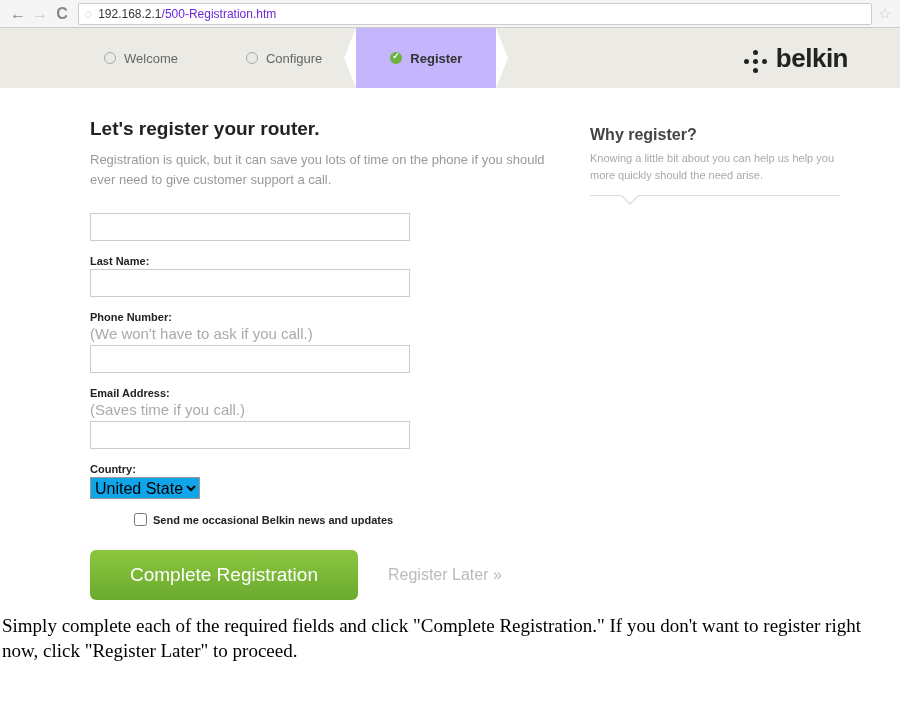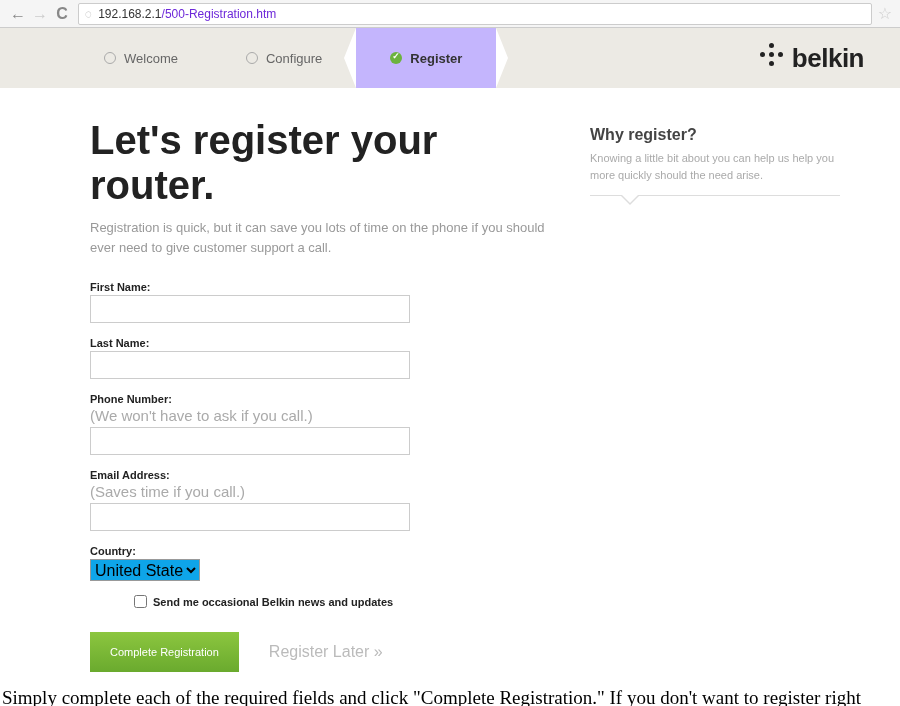--- a/index.html
+++ b/index.html
@@ -94,23 +94,23 @@
     }
     .step.active .indicator::after {
       content: '✓';
       color: #fff;
       font-size: 9px;
       position: absolute;
       top: -1px; left: 2px;
     }
     .brand {
       position: absolute;
-      right: 36px;
-      display: flex;
-      align-items: flex-start;
+      right: 52px;
+      display: flex;
+      align-items: flex-end;
     }
     .brand-dots {
       display: inline-grid;
       grid-template-columns: repeat(3, 6px);
       grid-template-rows: repeat(3, 6px);
       gap: 3px;
       margin-right: 8px;
     }
     .brand-dots span {
       width: 5px; height: 5px; border-radius: 50%; background: #222;
@@ -123,21 +123,21 @@
 
     .content {
       display: flex;
       padding: 30px 60px 10px 90px;
       gap: 40px;
     }
     .main { flex: 1; max-width: 520px; }
     .side { width: 250px; padding-top: 8px; }
     
     h1 {
-      font-size: 40px;
+      font-size: 19px;
       font-weight: bold;
       color: #222;
       margin-bottom: 10px;
     }
     .subtitle {
       font-size: 13px;
       color: #999;
       line-height: 1.5;
       margin-bottom: 24px;
     }
@@ -179,23 +179,23 @@
       margin-bottom: 24px;
       margin-left: 44px;
     }
     .checkbox-row input { margin-right: 6px; }
     
     .actions { display: flex; align-items: center; gap: 30px; }
     .btn-primary {
       background: linear-gradient(#8cc63f, #6aaa2e);
       color: #fff;
       border: none;
-      border-radius: 0;
-      padding: 14px 20px;
-      font-size: 11px;
+      border-radius: 6px;
+      padding: 14px 40px;
+      font-size: 19px;
       cursor: pointer;
     }
     .btn-link {
       color: #bbb;
       font-size: 16px;
       cursor: pointer;
     }
 
     .side h3 {
       font-size: 16px;
@@ -291,21 +291,20 @@
     <span class="brand-text">belkin</span>
   </div>
 </div>
 
 <div class="content">
   <div class="main">
     <h1>Let's register your router.</h1>
     <p class="subtitle">Registration is quick, but it can save you lots of time on the phone if you should ever need to give customer support a call.</p>
 
     <div class="field">
-      <label class="label">First Name:</label>
       <input class="text-input" type="text" value="" style="">
     </div>
 
     <div class="field">
       <label class="label">Last Name:</label>
       <input class="text-input" type="text" value="" style="">
     </div>
 
     <div class="field">
       <label class="label">Phone Number:</label>

